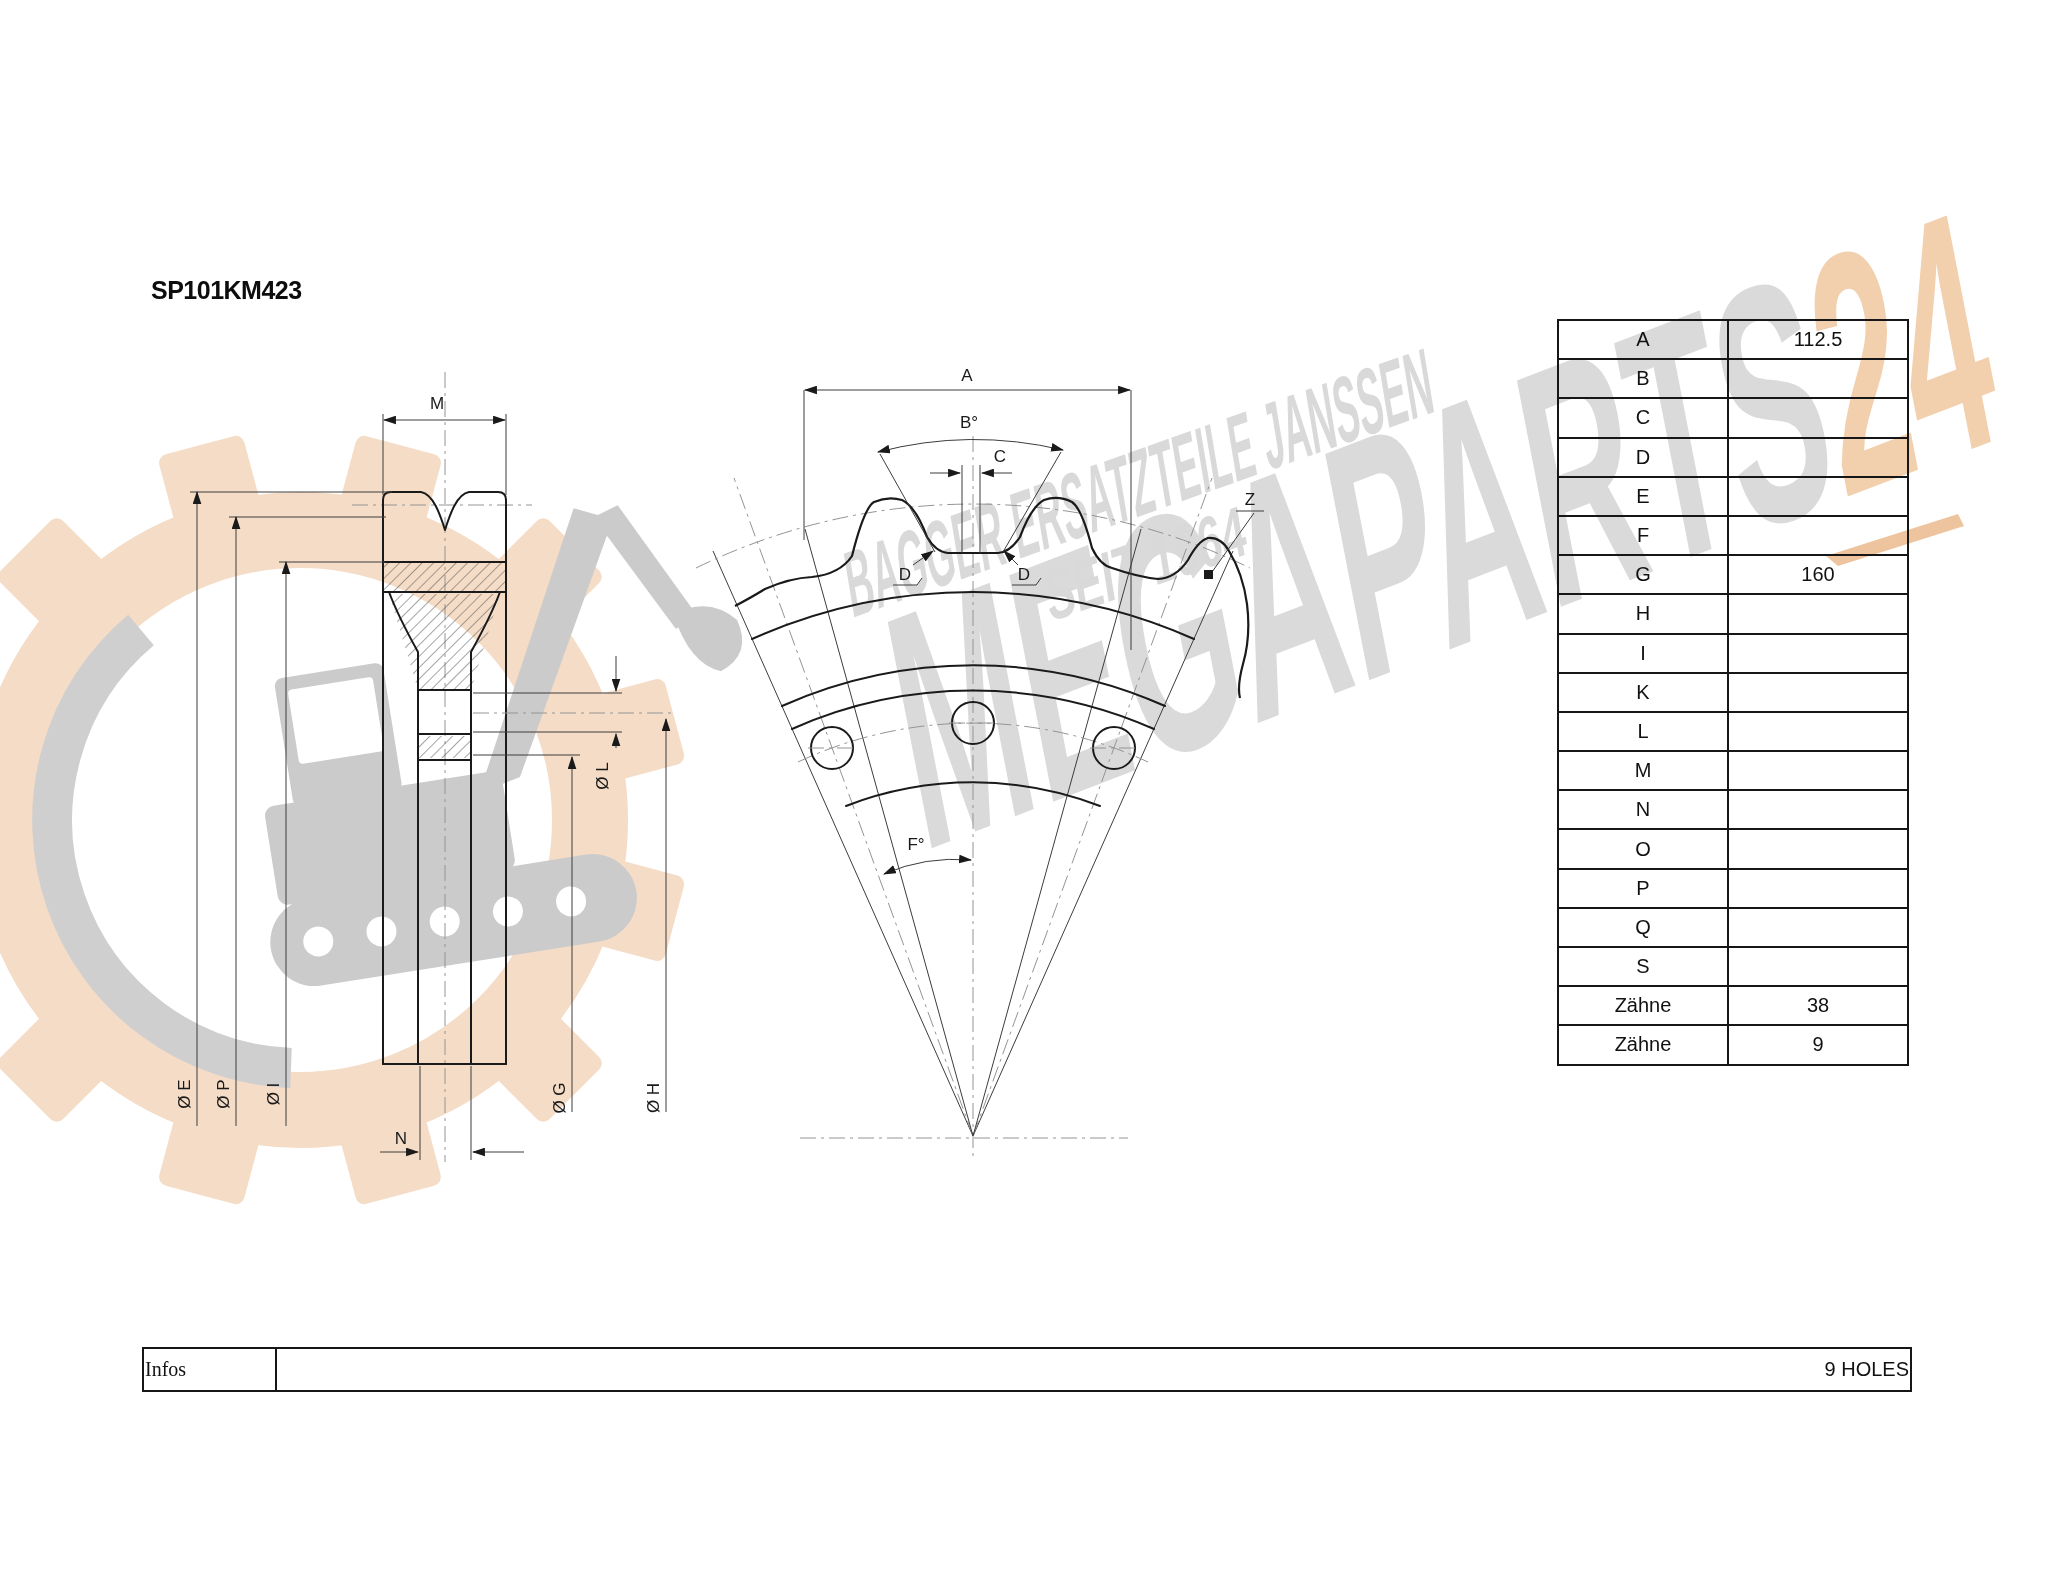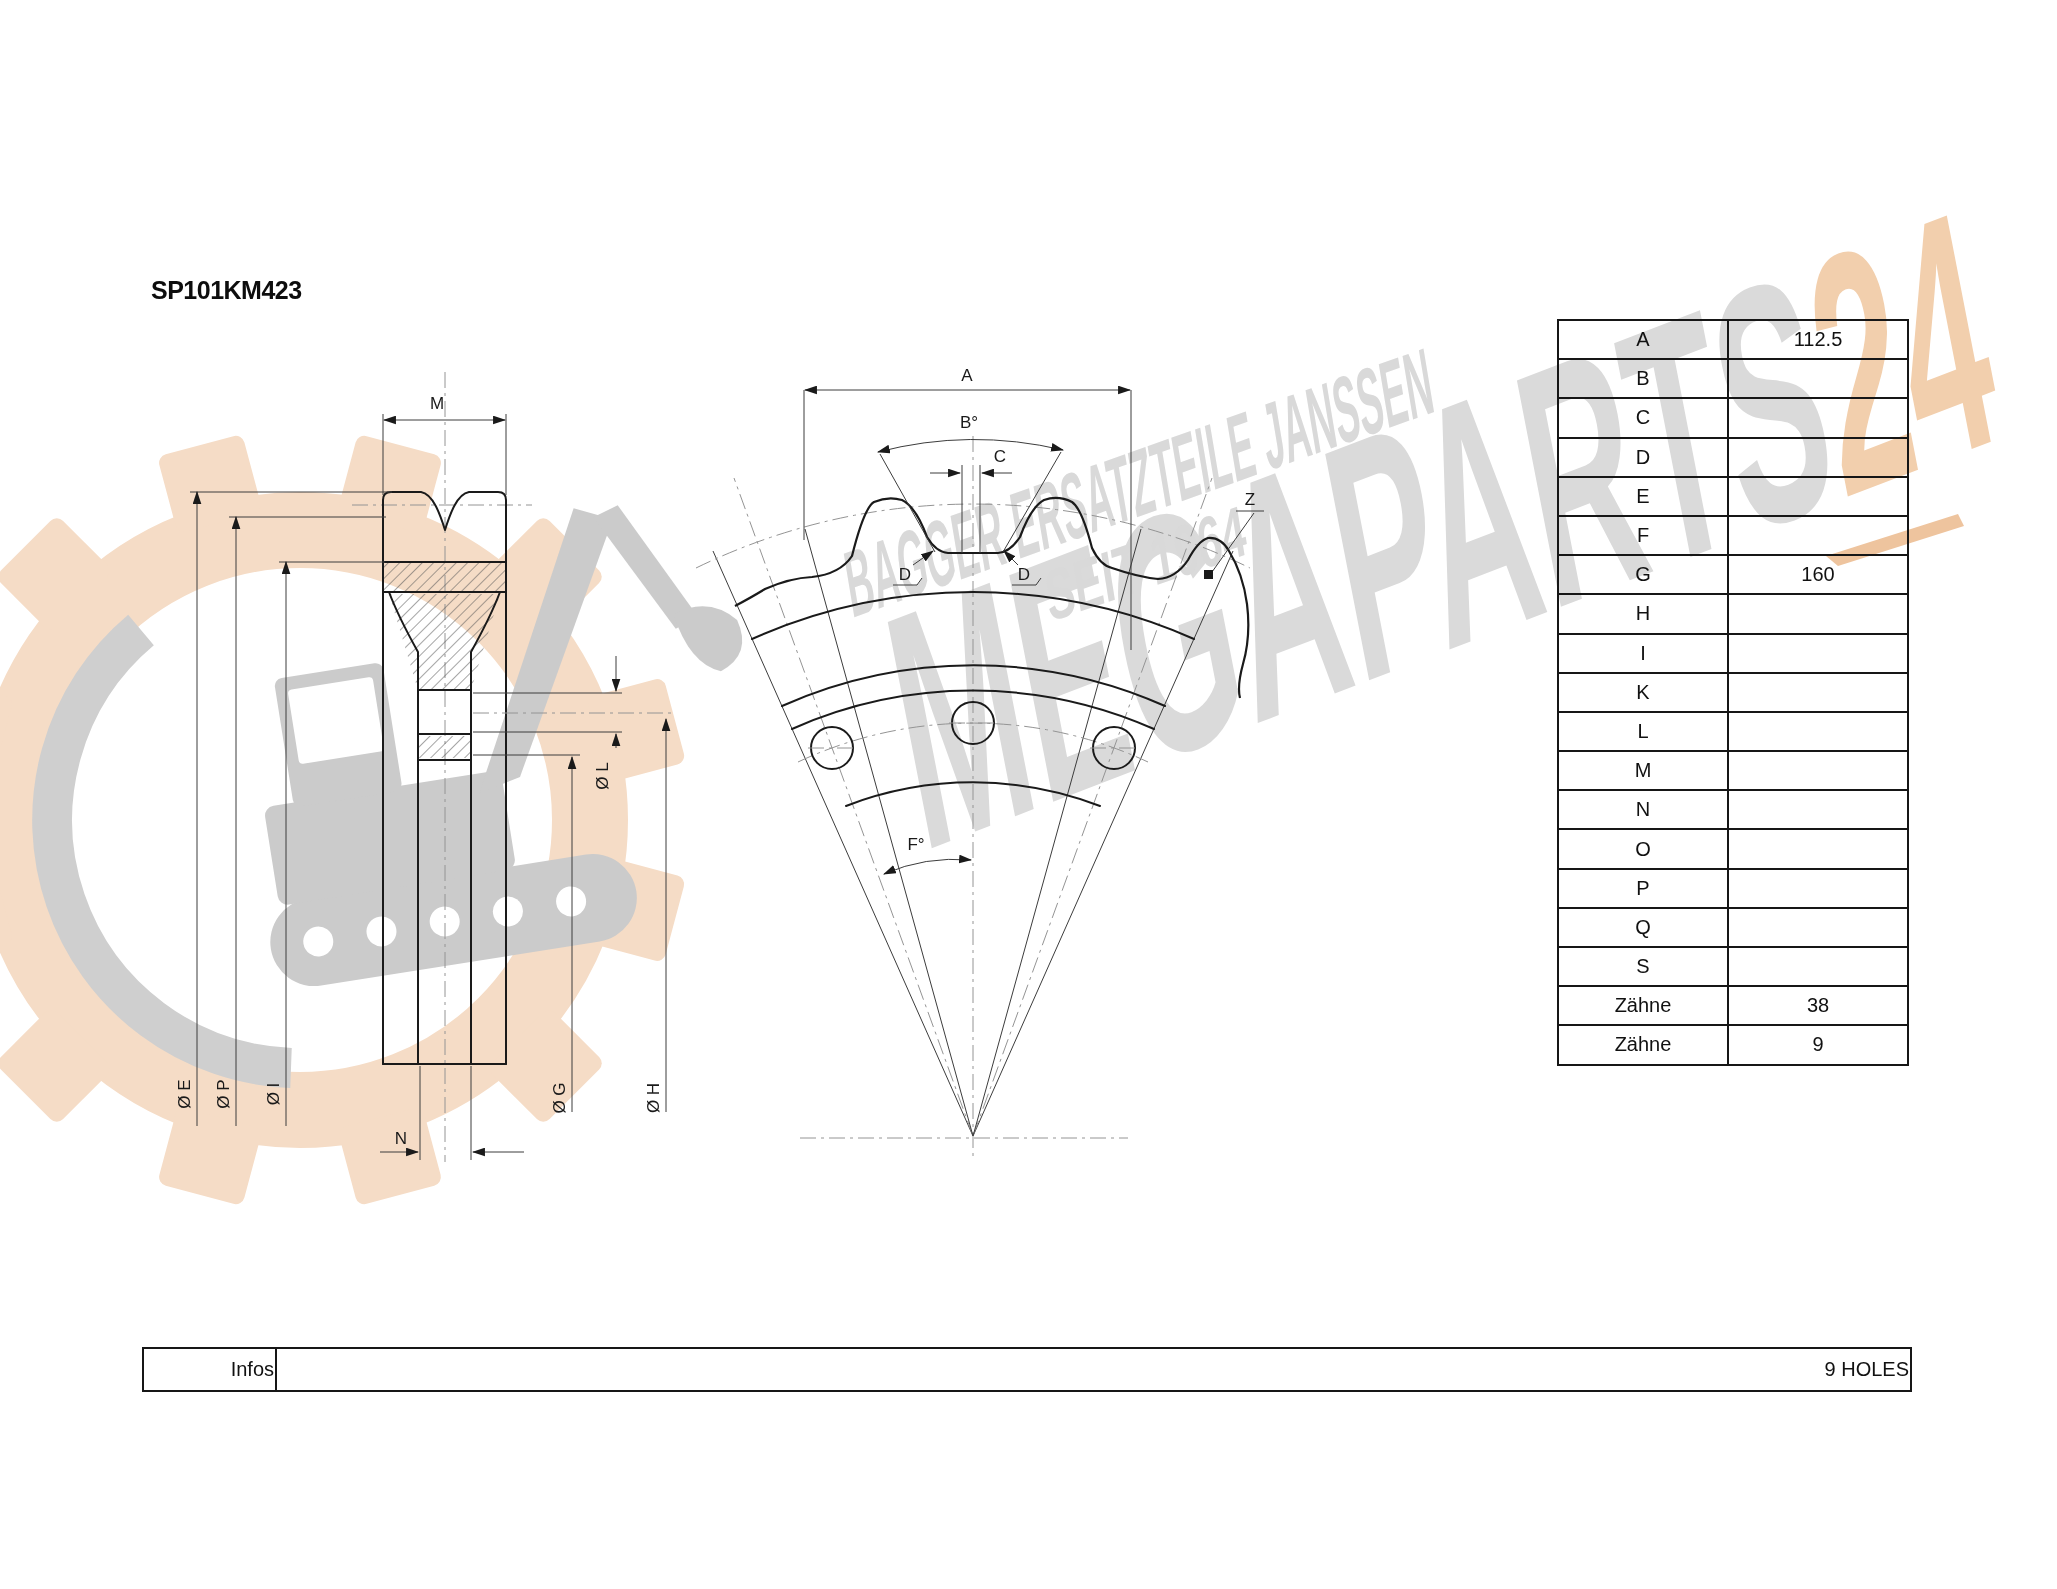--- a/index.html
+++ b/index.html
@@ -10,21 +10,21 @@
   .page-title{position:absolute;left:151px;top:232px;font-size:25px;font-weight:700;
       letter-spacing:-0.5px;color:#0d0d0d;margin-top:44px;}
   
   .spec-table{position:absolute;left:1557px;top:319px;width:352px;border-collapse:collapse;}
   .spec-table td{border:2px solid #161616;height:37.2px;font-size:20px;text-align:center;
       padding:0;background:transparent;}
   .spec-table td.lab{width:168px;}
   
   .info-table{position:absolute;left:142px;top:1347px;width:1770px;border-collapse:collapse;}
   .info-table td{border:2px solid #161616;height:39px;font-size:20px;background:transparent;}
-  .info-table td.lab{width:129px;text-align:right;}
+  .info-table td.lab{width:129px;text-align:left;font-family:Liberation Serif, serif;}
   .info-table td.val{text-align:right;padding-left:5px;}
   
   .main{stroke:#1a1a1a;stroke-width:2;fill:none;stroke-linejoin:round;stroke-linecap:round;}
   .teeth{stroke:#1a1a1a;stroke-width:2.2;fill:none;stroke-linejoin:round;}
   .thin{stroke:#3c3c3c;stroke-width:1;fill:none;}
   .cl{stroke:#949494;stroke-width:1;fill:none;stroke-dasharray:16 5 3 5;}
   .lbl{font-family:"Liberation Sans",sans-serif;font-size:17px;fill:#1a1a1a;}
   .wmtext{font-family:"Liberation Sans",sans-serif;font-weight:700;}
 </style>
 </head>

